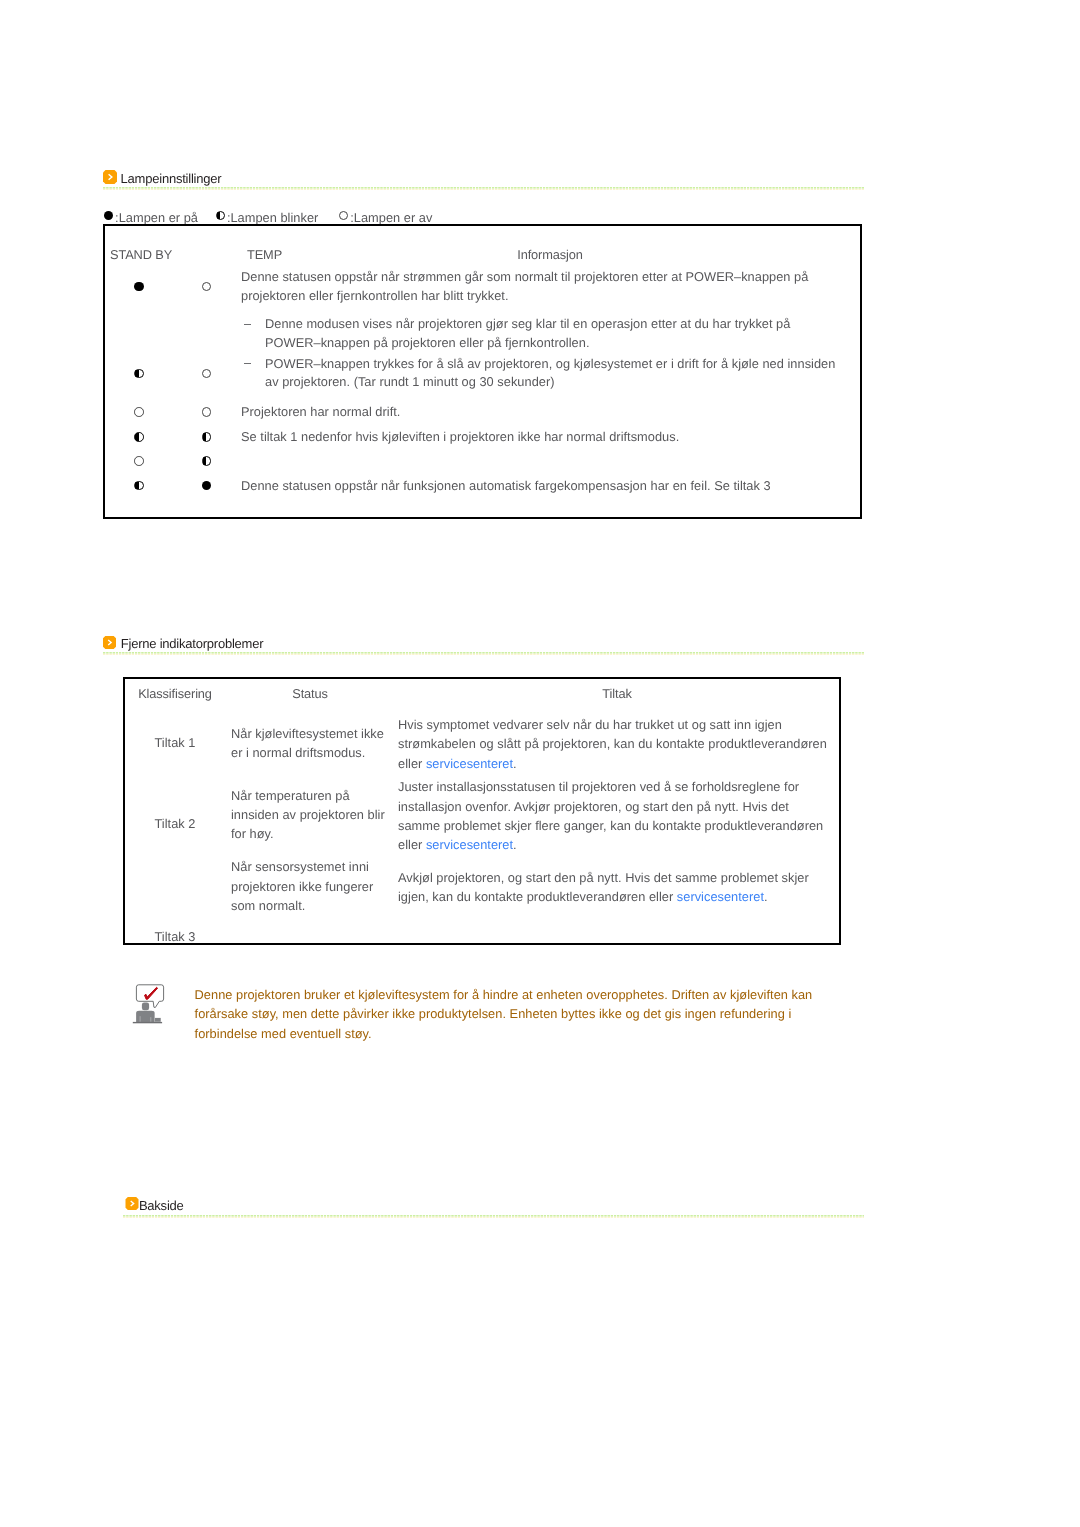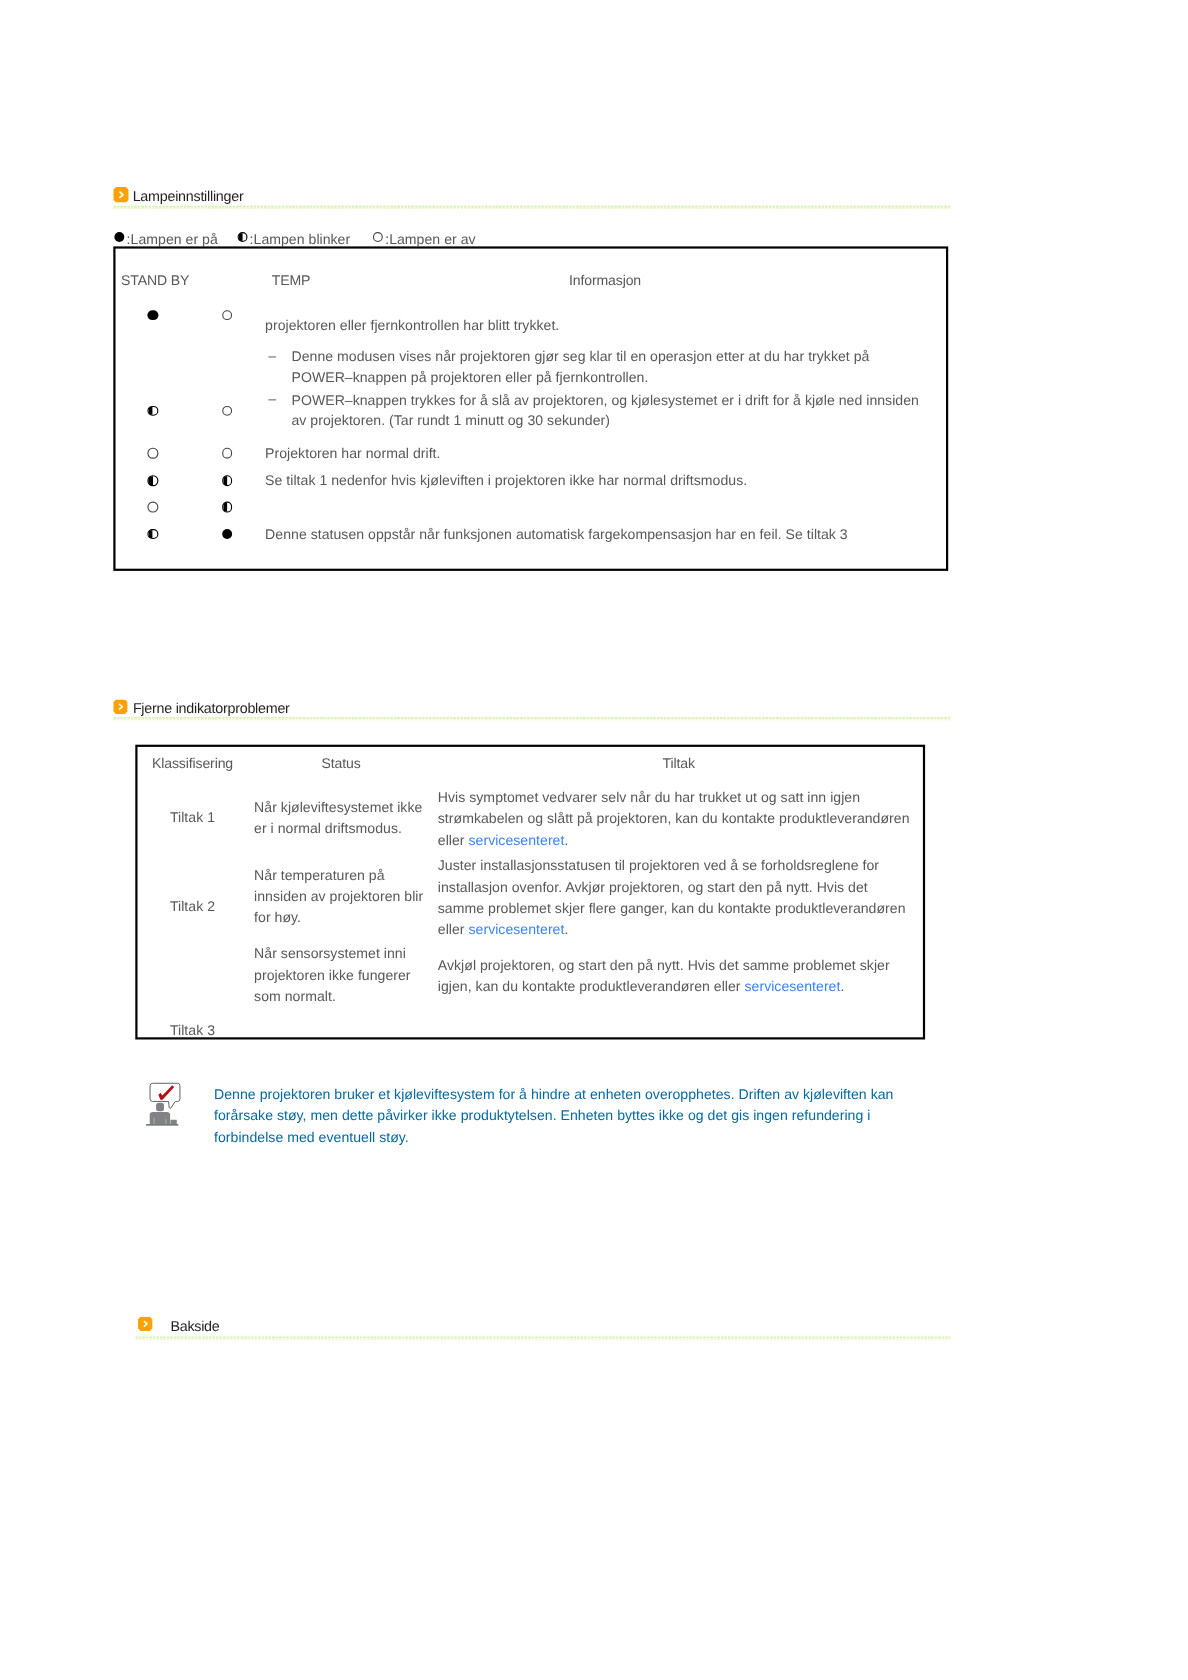--- a/index.html
+++ b/index.html
@@ -43,21 +43,21 @@
   .t {
     position: absolute;
     font-size: 12.8px;
     line-height: 13px;
     letter-spacing: 0.028px;
     color: #58585b;
     white-space: pre;
   }
   .t.ctr { transform: translateX(-50%); }
   .t.hdr { letter-spacing: -0.12px; }
-  .t.note { color: #0369a1; }
+  .t.note { color: #a16207; }
   .lnk { color: #3b82f6; }
 
   
   .sym { position: absolute; width: 9.6px; height: 9.6px; box-sizing: border-box; border-radius: 50%; }
   .sym.full { background: #000; }
   .sym.empty { border: 1px solid #444; background: #fff; }
   .sym.half  { border: 1px solid #000; background: linear-gradient(to right, #000 0%, #000 50%, #fff 50%, #fff 100%); }
 
   .dash { position: absolute; height: 1px; background: #6d6e71; }
 </style>
@@ -83,20 +83,21 @@
   <span class="t" style="left:350.2px; top:210.8px;">:Lampen er av</span>
 
   <div class="box" style="left:102.5px; top:223.5px; width:759px; height:295.5px;"></div>
 
   <span class="t hdr" style="left:110px; top:248px;">STAND BY</span>
   <span class="t hdr" style="left:205px; top:248px;margin-left:42px;">TEMP</span>
   <span class="t hdr ctr" style="left:550px; top:248px;">Informasjon</span>
 
   <span class="sym full" style="left:134.2px; top:281.6px;"></span>
   <span class="sym empty" style="left:201.6px; top:281.6px;"></span>
+  <span class="t" style="left:241px; top:269.8px;">Denne statusen oppstår når strømmen går som normalt til projektoren etter at POWER–knappen på</span>
   <span class="t" style="left:241px; top:289.2px;">projektoren eller fjernkontrollen har blitt trykket.</span>
 
   <span class="sym half" style="left:134.2px; top:368.7px;"></span>
   <span class="sym empty" style="left:201.6px; top:368.7px;"></span>
   <span class="dash" style="left:244px; top:323.5px; width:7px;"></span>
   <span class="t" style="left:265px; top:317px;">Denne modusen vises når projektoren gjør seg klar til en operasjon etter at du har trykket på</span>
   <span class="t" style="left:265px; top:336.3px;">POWER–knappen på projektoren eller på fjernkontrollen.</span>
   <span class="dash" style="left:244px; top:363.3px; width:7px;"></span>
   <span class="t" style="left:265px; top:356.8px;">POWER–knappen trykkes for å slå av projektoren, og kjølesystemet er i drift for å kjøle ned innsiden</span>
   <span class="t" style="left:265px; top:375.4px;">av projektoren. (Tar rundt 1 minutt og 30 sekunder)</span>
@@ -173,16 +174,16 @@
   <span class="t note" style="left:194.6px; top:987.7px;">Denne projektoren bruker et kjøleviftesystem for å hindre at enheten overopphetes. Driften av kjøleviften kan</span>
   <span class="t note" style="left:194.6px; top:1007.2px;">forårsake støy, men dette påvirker ikke produktytelsen. Enheten byttes ikke og det gis ingen refundering i</span>
   <span class="t note" style="left:194.6px; top:1026.8px;">forbindelse med eventuell støy.</span>
 
   <span class="sec-ico" style="left:125px; top:1197.3px;">
     <svg width="14" height="13" viewBox="0 0 28 28">
       <path d="M5 0 H23 L28 5 V23 L23 28 H5 L0 23 V5 Z" fill="#FCA102"></path>
       <path d="M11.2 8.6 L17.6 14 L11.2 19.6" fill="none" stroke="#ffffff" stroke-width="3.0" stroke-linecap="butt" stroke-linejoin="miter"></path>
     </svg>
   </span>
-  <span class="sec-title" style="left:138.9px; top:1199.1px;padding-left:16px;">Bakside</span>
+  <span class="sec-title" style="left:138.9px; top:1199.1px;">Bakside</span>
   <div class="dotline" style="left:123px; top:1214.7px; width:775px;"></div>
 
 </div>
 
 </body></html>

